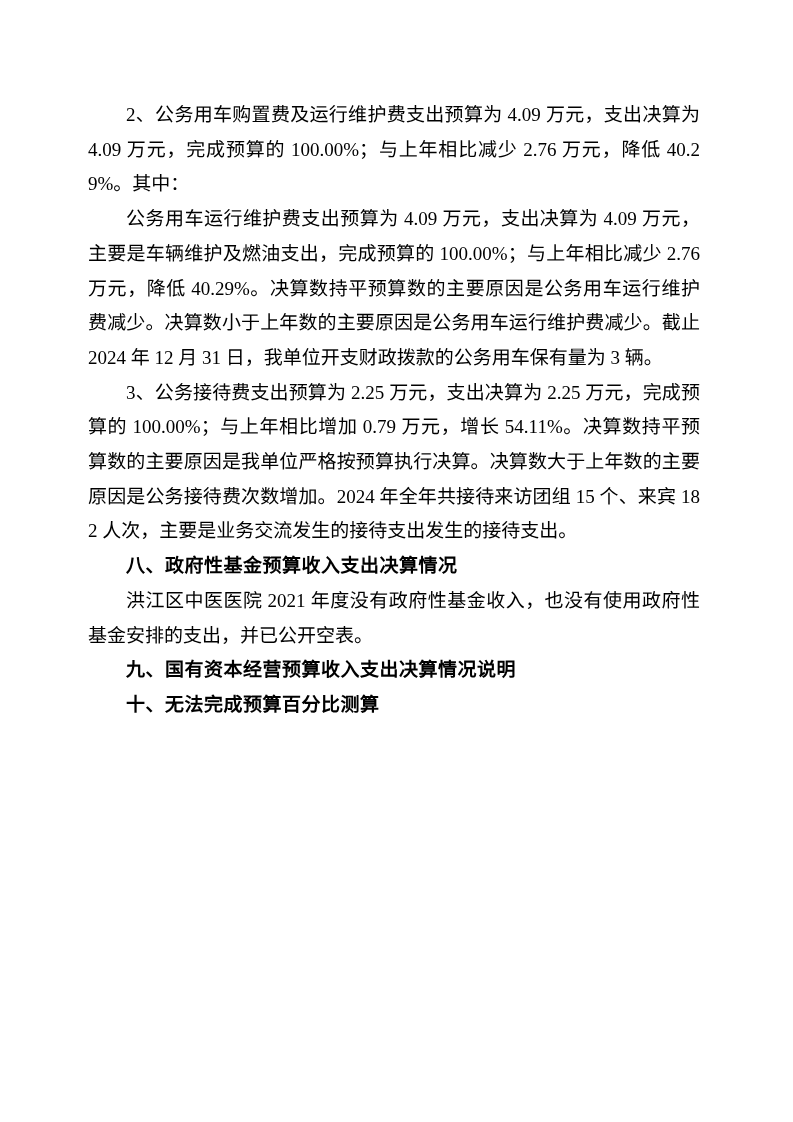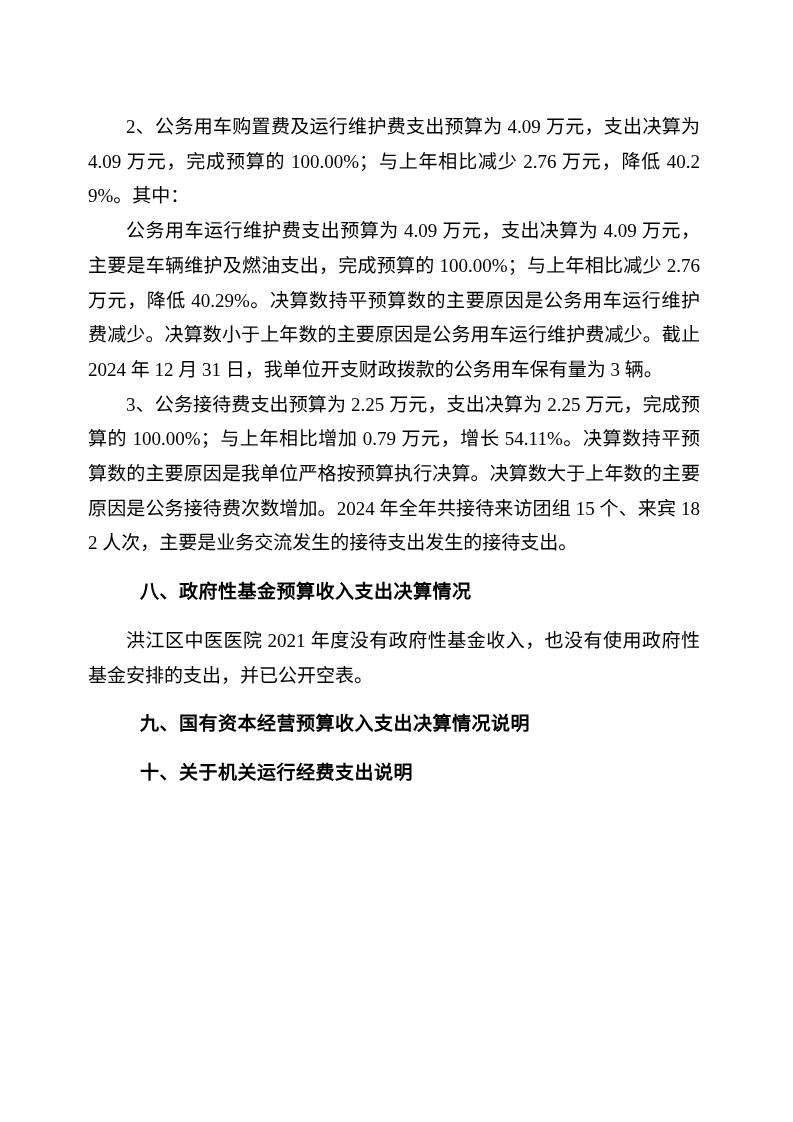--- a/index.html
+++ b/index.html
@@ -12,52 +12,52 @@
     width: 793px;
     height: 1122px;
     margin: 0 auto;
     background: #ffffff;
     overflow: hidden;
     box-sizing: border-box;
   }
   .content {
     position: absolute;
     left: 88px;
-    top: 110px;
+    top: 98px;
     width: 612px;
     color: #000000;
   }
   .para {
     margin: 0;
     font-family: "Liberation Serif", "DejaVu Serif", serif;
     font-size: 19px;
     line-height: 34.7px;
     text-align: justify;
     text-justify: inter-character;
     text-indent: 2em;
     word-break: break-all;
     color: #000000;
   }
   .heading {
-    margin: 14px;
+    margin: 0;
     font-family: "Liberation Sans", "DejaVu Sans", sans-serif;
     font-size: 19px;
     font-weight: 700;
     line-height: 34.7px;
     text-indent: 2em;
     color: #000000;
     letter-spacing: 0.5px;
   }
 </style>
 </head>
 <body>
 
 <div class="page">
   <div class="content">
     <p class="para">2、公务用车购置费及运行维护费支出预算为 4.09 万元，支出决算为 4.09 万元，完成预算的 100.00%；与上年相比减少 2.76 万元，降低 40.29%。其中：</p>
     <p class="para">公务用车运行维护费支出预算为 4.09 万元，支出决算为 4.09 万元，主要是车辆维护及燃油支出，完成预算的 100.00%；与上年相比减少 2.76 万元，降低 40.29%。决算数持平预算数的主要原因是公务用车运行维护费减少。决算数小于上年数的主要原因是公务用车运行维护费减少。截止 2024 年 12 月 31 日，我单位开支财政拨款的公务用车保有量为 3 辆。</p>
     <p class="para">3、公务接待费支出预算为 2.25 万元，支出决算为 2.25 万元，完成预算的 100.00%；与上年相比增加 0.79 万元，增长 54.11%。决算数持平预算数的主要原因是我单位严格按预算执行决算。决算数大于上年数的主要原因是公务接待费次数增加。2024 年全年共接待来访团组 15 个、来宾 182 人次，主要是业务交流发生的接待支出发生的接待支出。</p>
     <h2 class="heading">八、政府性基金预算收入支出决算情况</h2>
     <p class="para">洪江区中医医院 2021 年度没有政府性基金收入，也没有使用政府性基金安排的支出，并已公开空表。</p>
     <h2 class="heading">九、国有资本经营预算收入支出决算情况说明</h2>
-    <h2 class="heading">十、关于机关运行经费支出说明</h2>
+    <h2 class="heading">十、无法完成预算百分比测算</h2>
   </div>
 </div>
 
 </body></html>

